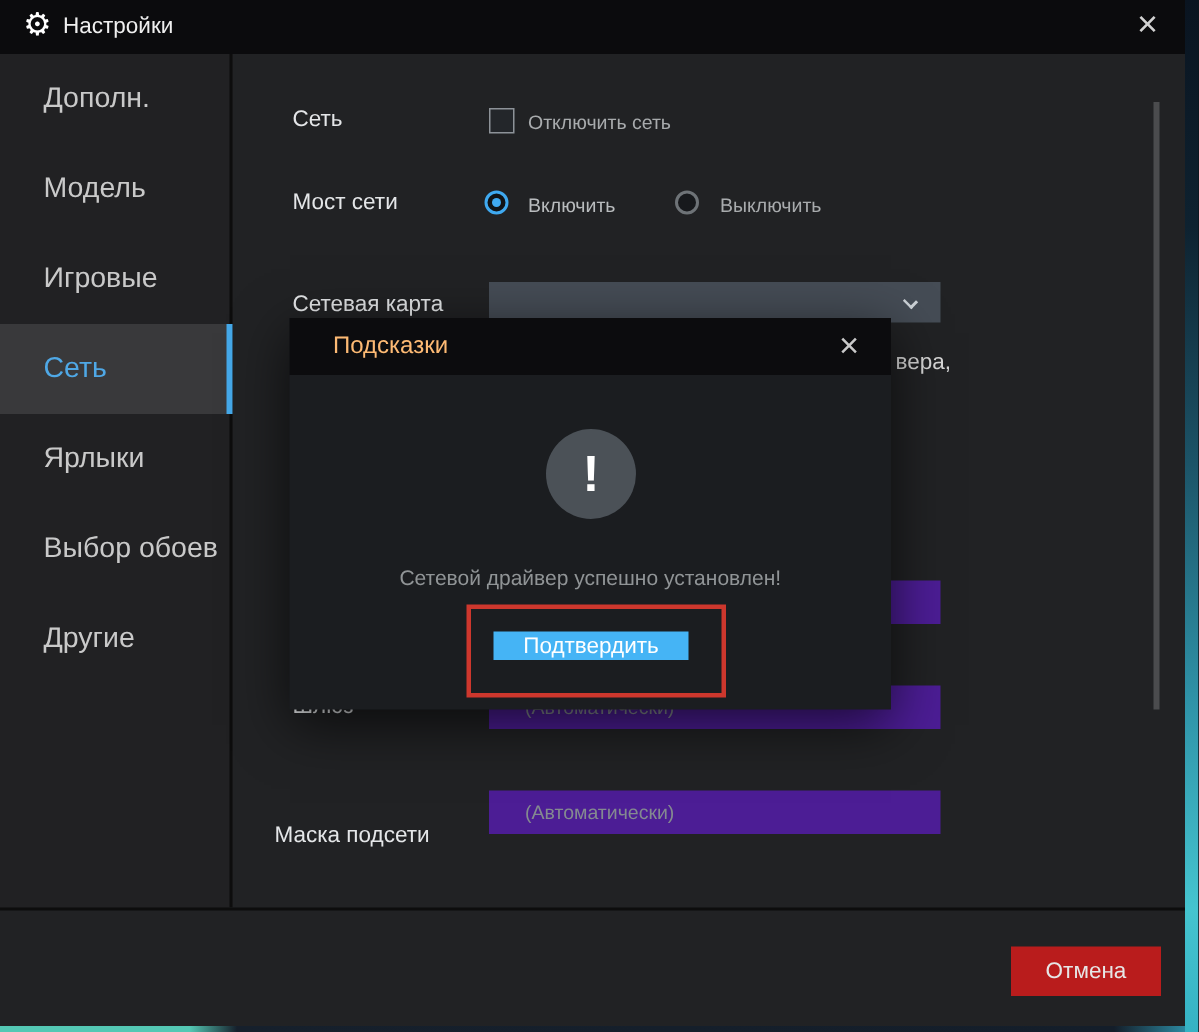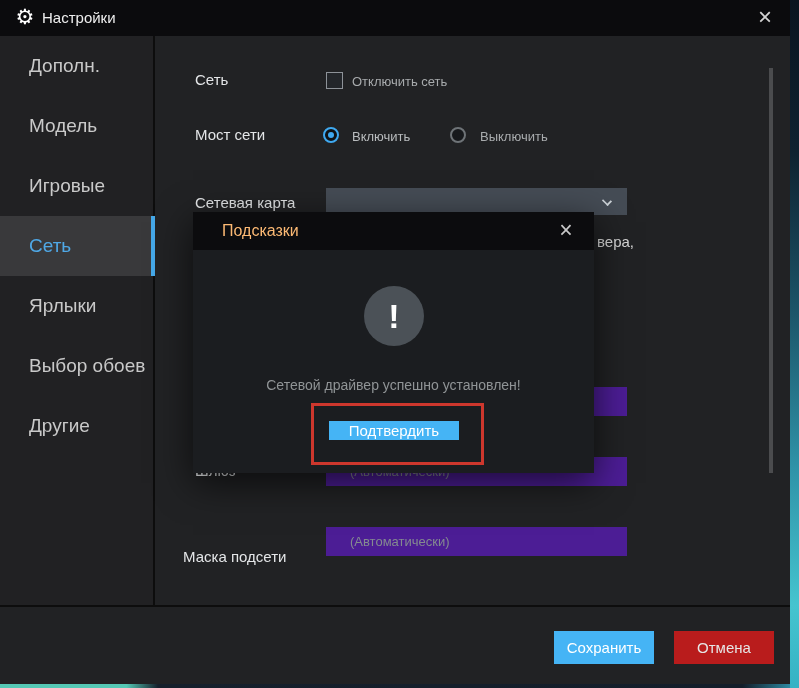--- a/index.html
+++ b/index.html
@@ -147,18 +147,17 @@
         <div class="modal-title">Подсказки</div>
         <div class="modal-close">×</div>
       </div>
       <div class="excl-circle">!</div>
       <div class="modal-msg">Сетевой драйвер успешно установлен!</div>
       <div class="red-rect"></div>
       <button class="confirm-btn">Подтвердить</button>
     </div>
 
     <div class="footer">
-      <button class="btn btn-save">Сохранить</button>
       <button class="btn btn-cancel">Отмена</button>
     </div>
 
   </div>
 </div>
 
 </body></html>

